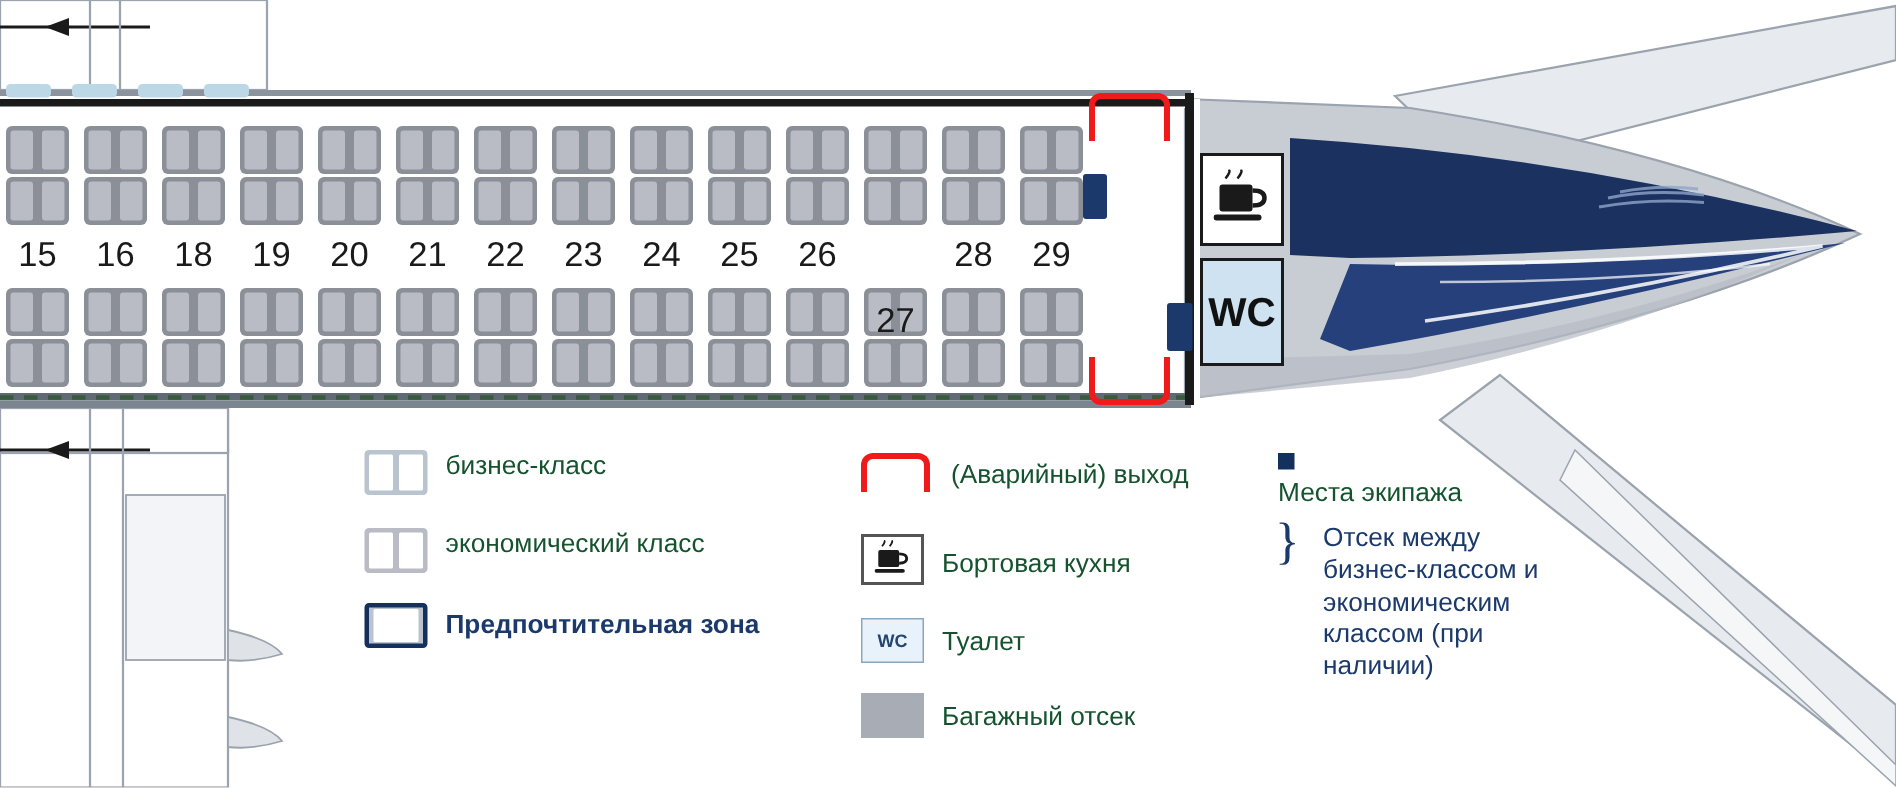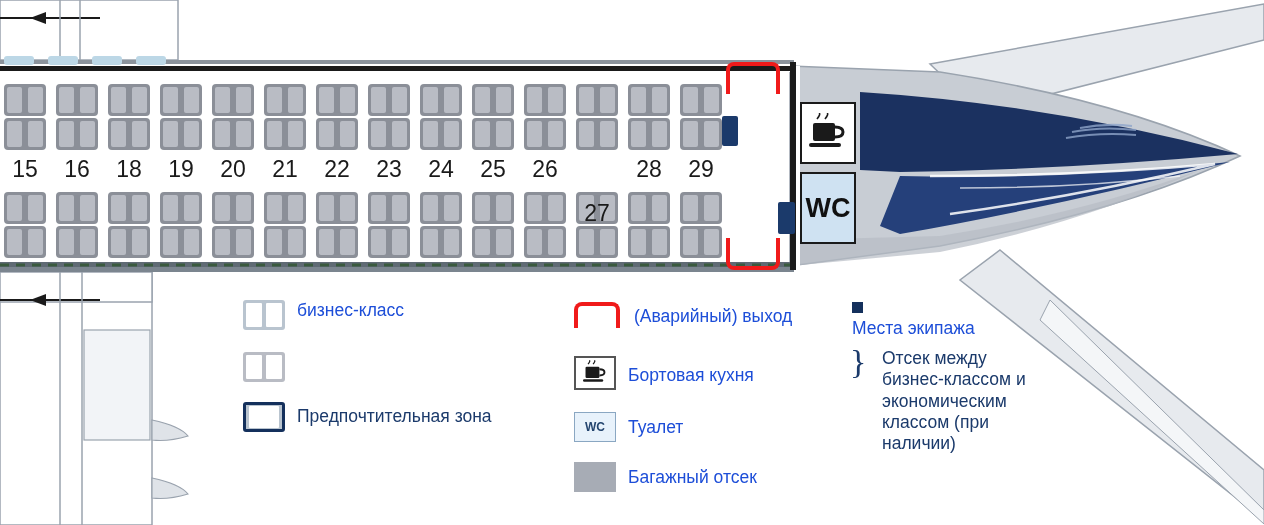--- a/index.html
+++ b/index.html
@@ -90,21 +90,21 @@
 
   
   #legend {
     position: absolute;
     left: 0; top: 280px;
     width: 1264px; height: 245px;
   }
   .leg-item { position: absolute; display: flex; align-items: flex-start; }
   .leg-label {
     font-size: 17.5px;
-    color: #1d4ed8;
+    color: #14532d;
     line-height: 1.22;
     white-space: pre-line;
   }
   .leg-label.accent { color: #1b3a6b; }
 
   
   .ls {
     position: relative;
     width: 42px; height: 30px;
     flex: 0 0 42px;
@@ -374,23 +374,24 @@
           <span class="half-r"></span>
       </span>
       <span class="leg-label">бизнес-класс</span>
     </div>
 
     <div class="leg-item" style="left:243px; top:72px;">
       <span class="ls ls-eco">
         <span class="half-l"></span>
           <span class="half-r"></span>
       </span>
-    </div>
-
-    <div class="leg-item" style="left:243px; top:122px;">
+      <span class="leg-label">экономический класс</span>
+    </div>
+
+    <div class="leg-item" style="left:243px; top:122px;font-weight:bold;">
       <span class="ls ls-pref">
         <span class="half-l"></span>
           <span class="half-r"></span>
       </span>
       <span class="leg-label accent" style="margin-top:4px;">Предпочтительная зона</span>
     </div>
 
 
     <div class="leg-item" style="left:574px; top:22px;justify-content:center;">
       <span class="leg-exit"></span>

